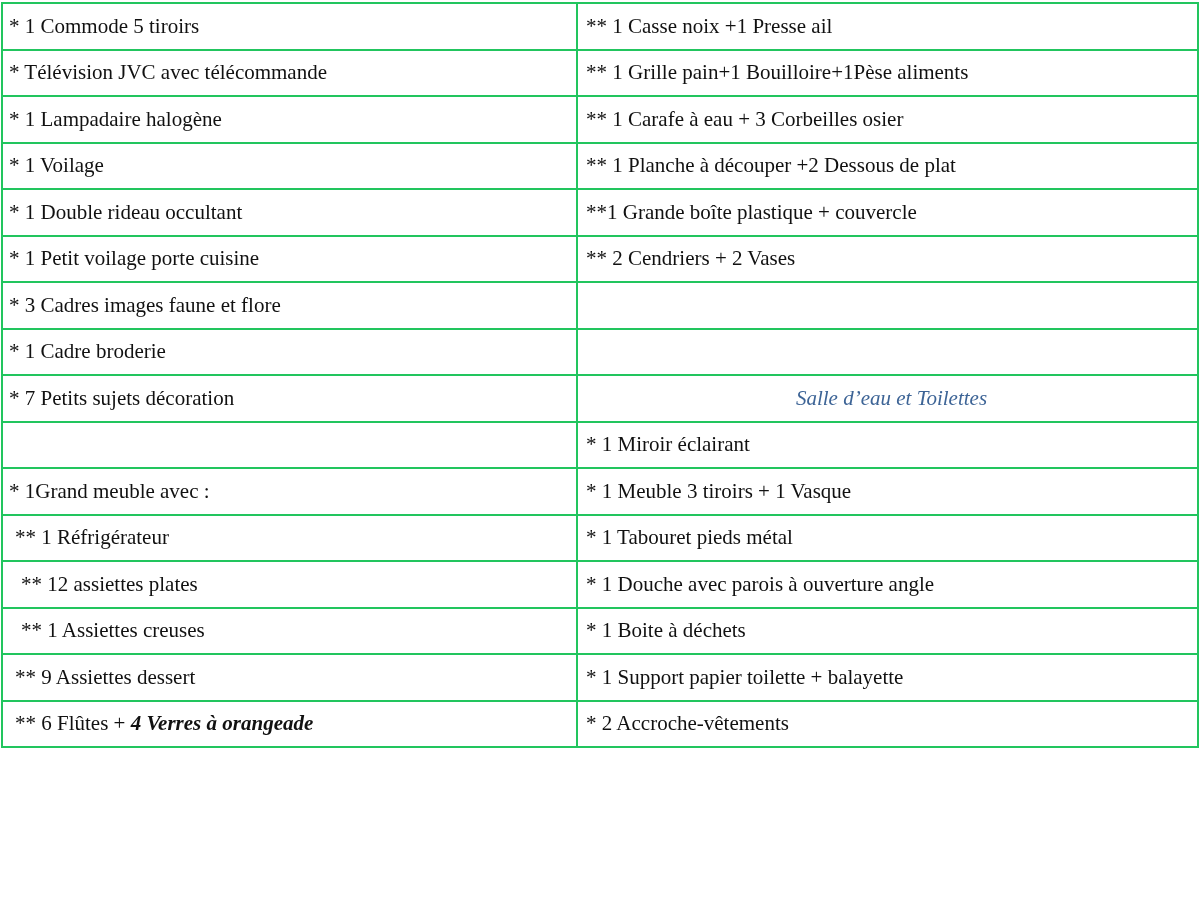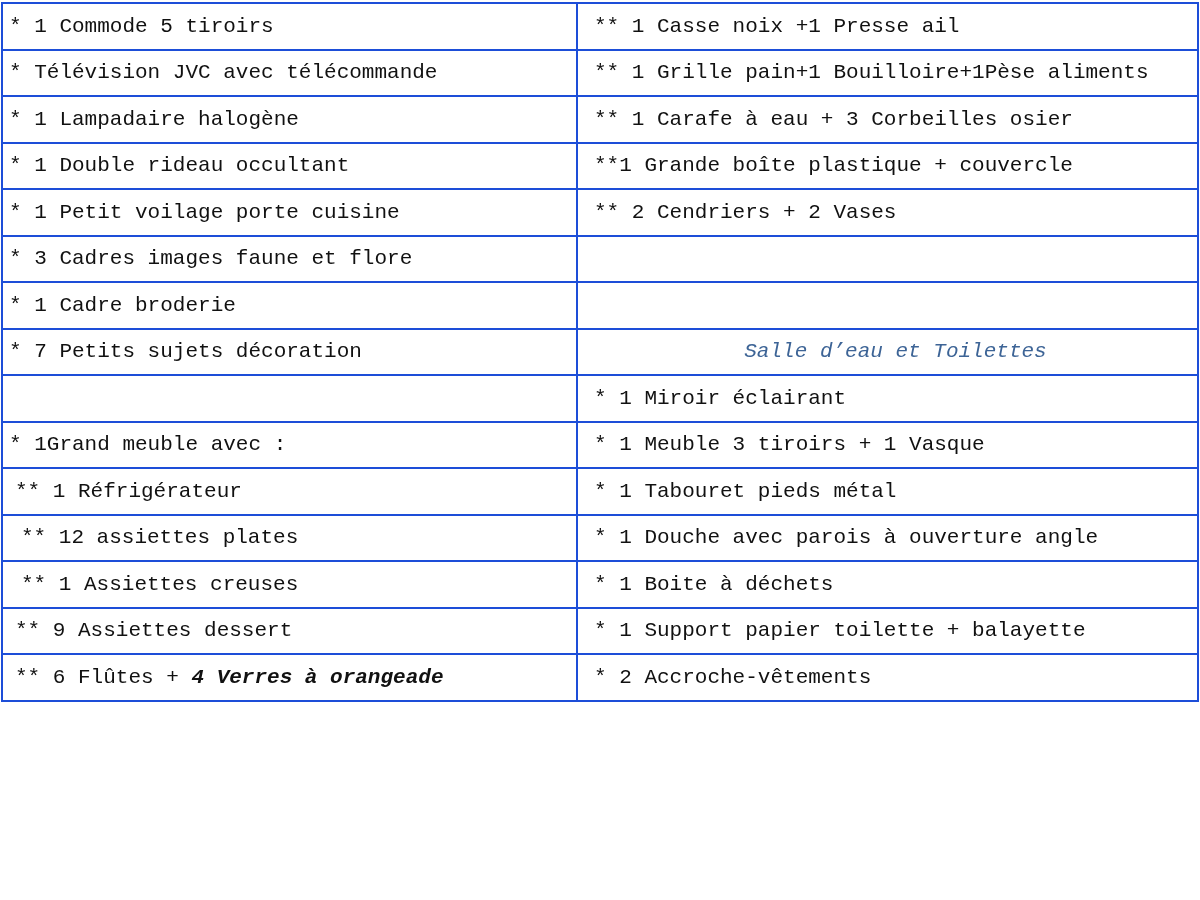--- a/index.html
+++ b/index.html
@@ -1,31 +1,31 @@
 <!DOCTYPE html>
 <html><head>
 <meta charset="utf-8">
 <style>
   html, body { margin: 0; padding: 0; background: #ffffff; }
   body { width: 1200px; height: 900px; overflow: hidden; position: relative; }
   .doc { position: absolute; left: 1px; top: 2px; width: 1198px; }
   table.inv { border-collapse: collapse; width: 1198px; table-layout: fixed; }
   table.inv td {
-    border: 2px solid #1d4ed8;
+    border: 2px solid #22c55e;
     height: 44.5px;
     padding: 0 0 0 6px;
-    font-family: Liberation Mono, monospace;
+    font-family: Liberation Serif, serif;
     font-size: 21px;
     color: #111111;
     white-space: nowrap;
     overflow: hidden;
     vertical-align: middle;
   }
   table.inv td.c1 { width: 567px; }
-  table.inv td.c2 { padding-left: 16px; }
+  table.inv td.c2 { padding-left: 8px; }
   td.section {
     text-align: center;
     font-style: italic;
     color: #3d6496 !important;
   }
   .emph { font-style: italic; font-weight: bold; }
   .ind1 { padding-left: 12px !important; }
   .ind2 { padding-left: 18px !important; }
 </style>
 </head>
@@ -38,20 +38,24 @@
         <td class="c1">* 1 Commode 5 tiroirs</td>
         <td class="c2">** 1 Casse noix +1 Presse ail</td>
       </tr>
       <tr>
         <td class="c1">* Télévision JVC avec télécommande</td>
         <td class="c2">** 1 Grille pain+1 Bouilloire+1Pèse aliments</td>
       </tr>
       <tr>
         <td class="c1">* 1 Lampadaire halogène</td>
         <td class="c2">** 1 Carafe à eau + 3 Corbeilles osier</td>
+      </tr>
+      <tr>
+        <td class="c1">* 1 Voilage</td>
+        <td class="c2">** 1 Planche à découper +2 Dessous de plat</td>
       </tr>
       <tr>
         <td class="c1">* 1 Double rideau occultant</td>
         <td class="c2">**1 Grande boîte plastique + couvercle</td>
       </tr>
       <tr>
         <td class="c1">* 1 Petit voilage porte cuisine</td>
         <td class="c2">** 2 Cendriers + 2 Vases</td>
       </tr>
       <tr>

